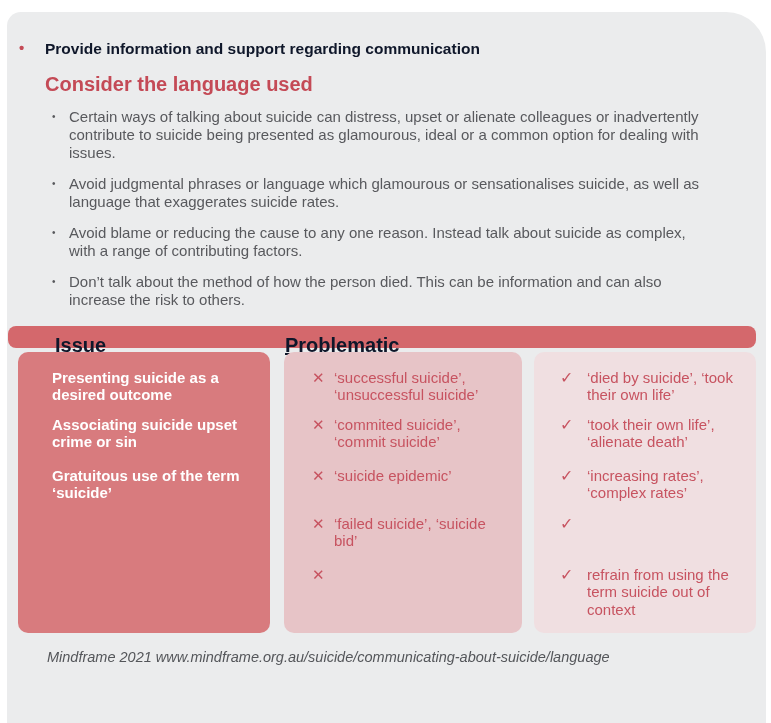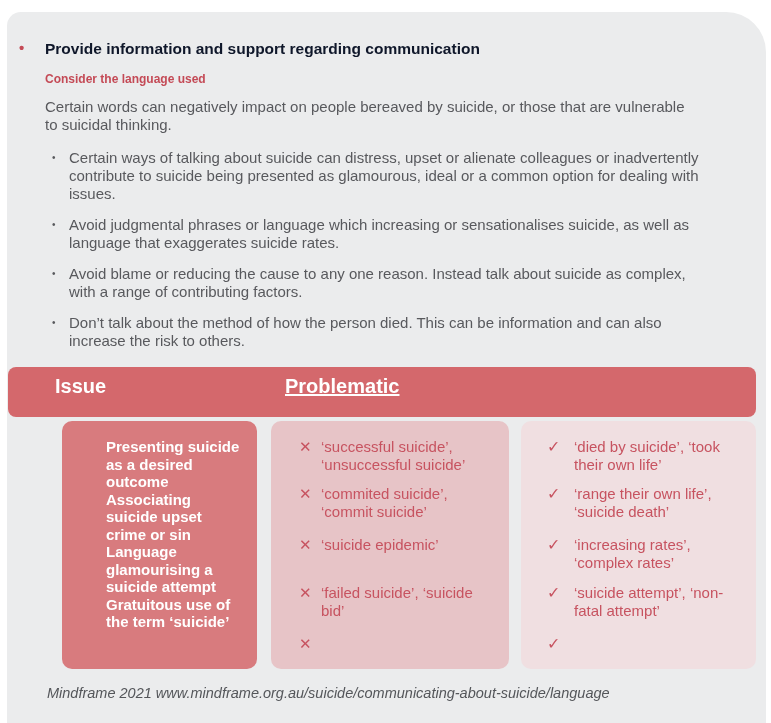--- a/index.html
+++ b/index.html
@@ -11,37 +11,37 @@
   .panel{
     position:absolute;left:7px;top:12px;width:759px;height:711px;
     background:#ebeced;
     border-radius:14px 40px 0 0;
     box-sizing:border-box;
   }
   
   .intro{position:relative;padding:28px 58px 0 38px;color:#58595d;font-size:15px;line-height:1.2;}
   .main-dot{position:absolute;left:12px;top:27px;color:#c44a56;font-size:15px;font-weight:bold;}
   .sec-heading{color:#0f172a;font-size:15.5px;font-weight:bold;margin:0 0 13px 0;}
-  .sub-heading{color:#c44a56;font-size:12px;font-weight:bold;margin:0 0 12px 0;}
+  .sub-heading{color:#c44a56;font-size:20px;font-weight:bold;margin:0 0 12px 0;}
   .lead{margin:0 0 15px 0;max-width:655px;}
   .sub-bullet{display:flex;margin:0 0 13px 7px;max-width:648px;}
   .sub-bullet .dot{flex:none;width:17px;font-size:10px;padding-top:3px;color:#58595d;}
   .sub-bullet .txt{flex:1;}
   
   .lang-table{margin:17px 10px 0 1px;}
-  .thead{display:flex;height:50px;background:#d4686c;border-radius:8px;
-         color:#ffffff;font-weight:bold;font-size:20px;line-height:38px;}
+  .thead{display:flex;height:22px;background:#d4686c;border-radius:8px;
+         color:#0f172a;font-weight:bold;font-size:20px;line-height:38px;}
   .th{box-sizing:border-box;white-space:nowrap;}
   .th-issue{width:277px;padding-left:47px;}
   .th-problematic{width:255px;text-decoration:underline;}
   .th-preferred{flex:1;}
   .tbody{display:flex;padding-left:10px;margin-top:4px;align-items:stretch;}
   .col{border-radius:10px;box-sizing:border-box;padding-top:17px;padding-bottom:15px;}
-  .col-issue{width:195px;background:#d87b7e;margin-right:14px;
-             padding-left:44px;padding-right:14px;color:#ffffff;font-weight:bold;margin-left:44px;}
+  .col-issue{width:252px;background:#d87b7e;margin-right:14px;
+             padding-left:34px;padding-right:14px;color:#ffffff;font-weight:bold;}
   .col-problematic{width:238px;background:#e7c4c7;margin-right:12px;
              padding-left:28px;padding-right:12px;color:#c75360;}
   .col-preferred{flex:1;background:#f0dfe1;padding-left:26px;padding-right:14px;color:#c75360;}
   .cell{font-size:15px;line-height:1.17;}
   .cell:nth-child(1){min-height:47px;}
   .cell:nth-child(2){min-height:51px;}
   .cell:nth-child(3){min-height:48px;}
   .cell:nth-child(4){min-height:51px;}
   .mark-cell{display:flex;}
   .mark{flex:none;font-size:15px;}
@@ -53,29 +53,28 @@
 </style>
 </head>
 <body>
 
 <div class="panel">
 
   <div class="intro">
     <span class="main-dot">•</span>
     <div class="sec-heading">Provide information and support regarding communication</div>
     <div class="sub-heading">Consider the language used</div>
-    <p class="lead">Certain words can negatively impact on people bereaved by suicide, or those that are vulnerable to suicidal thinking.</p>
 
     <div class="sub-bullet">
       <span class="dot">•</span>
       <span class="txt">Certain ways of talking about suicide can distress, upset or alienate colleagues or inadvertently contribute to suicide being presented as glamourous, ideal or a common option for dealing with issues.</span>
     </div>
     <div class="sub-bullet">
       <span class="dot">•</span>
-      <span class="txt">Avoid judgmental phrases or language which increasing or sensationalises suicide, as well as language that exaggerates suicide rates.</span>
+      <span class="txt">Avoid judgmental phrases or language which glamourous or sensationalises suicide, as well as language that exaggerates suicide rates.</span>
     </div>
     <div class="sub-bullet">
       <span class="dot">•</span>
       <span class="txt">Avoid blame or reducing the cause to any one reason. Instead talk about suicide as complex, with a range of contributing factors.</span>
     </div>
     <div class="sub-bullet">
       <span class="dot">•</span>
       <span class="txt">Don’t talk about the method of how the person died. This can be information and can also increase the risk to others.</span>
     </div>
   </div>
@@ -85,21 +84,20 @@
     <div class="thead">
       <div class="th th-issue">Issue</div>
       <div class="th th-problematic">Problematic</div>
     </div>
 
     <div class="tbody">
 
       <div class="col col-issue">
         <div class="cell">Presenting suicide as a desired outcome</div>
         <div class="cell">Associating suicide upset crime or sin</div>
-        <div class="cell">Language glamourising a suicide attempt</div>
         <div class="cell">Gratuitous use of the term ‘suicide’</div>
       </div>
 
       <div class="col col-problematic">
         <div class="cell mark-cell">
           <span class="mark mark-x">✕</span>
           <span class="txt">‘successful suicide’, ‘unsuccessful suicide’</span>
         </div>
         <div class="cell mark-cell">
           <span class="mark mark-x">✕</span>
@@ -118,32 +116,32 @@
         </div>
       </div>
 
       <div class="col col-preferred">
         <div class="cell mark-cell">
           <span class="mark mark-check">✓</span>
           <span class="txt">‘died by suicide’, ‘took their own life’</span>
         </div>
         <div class="cell mark-cell">
           <span class="mark mark-check">✓</span>
-          <span class="txt">‘range their own life’, ‘suicide death’</span>
+          <span class="txt">‘took their own life’, ‘alienate death’</span>
         </div>
         <div class="cell mark-cell">
           <span class="mark mark-check">✓</span>
           <span class="txt">‘increasing rates’, ‘complex rates’</span>
         </div>
         <div class="cell mark-cell">
           <span class="mark mark-check">✓</span>
-          <span class="txt">‘suicide attempt’, ‘non-fatal attempt’</span>
         </div>
         <div class="cell mark-cell">
           <span class="mark mark-check">✓</span>
+          <span class="txt">refrain from using the term suicide out of context</span>
         </div>
       </div>
 
     </div>
   </div>
 
   <div class="citation">Mindframe 2021 www.mindframe.org.au/suicide/communicating-about-suicide/language</div>
 
 </div>
 

